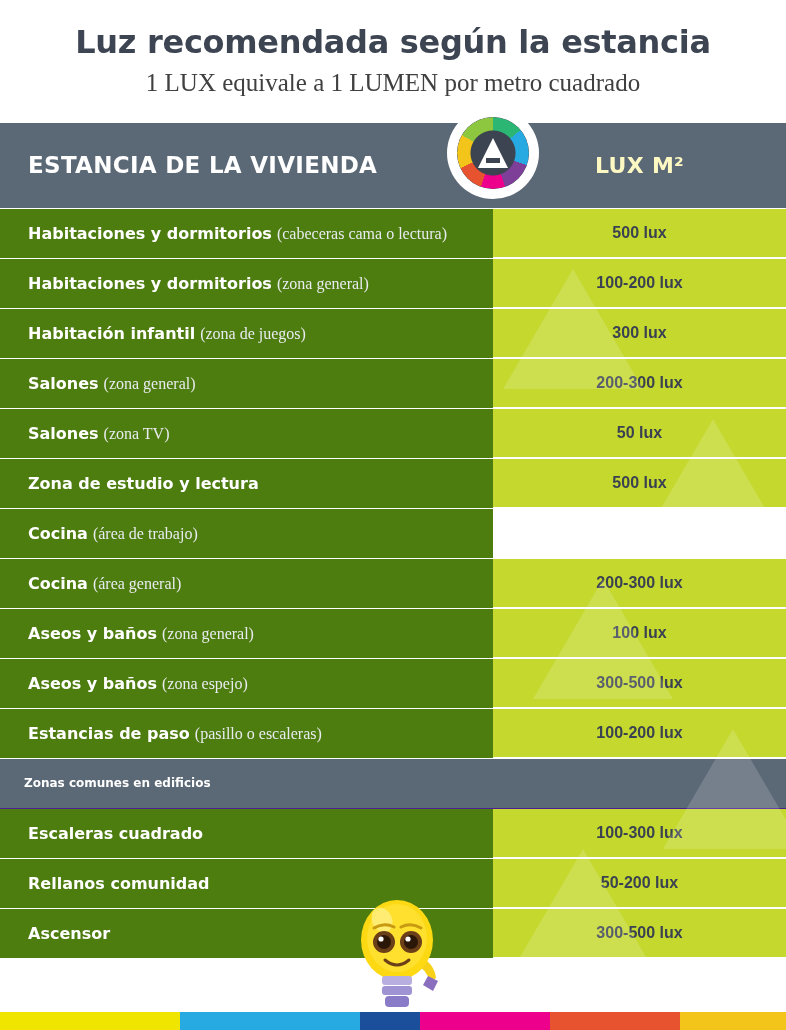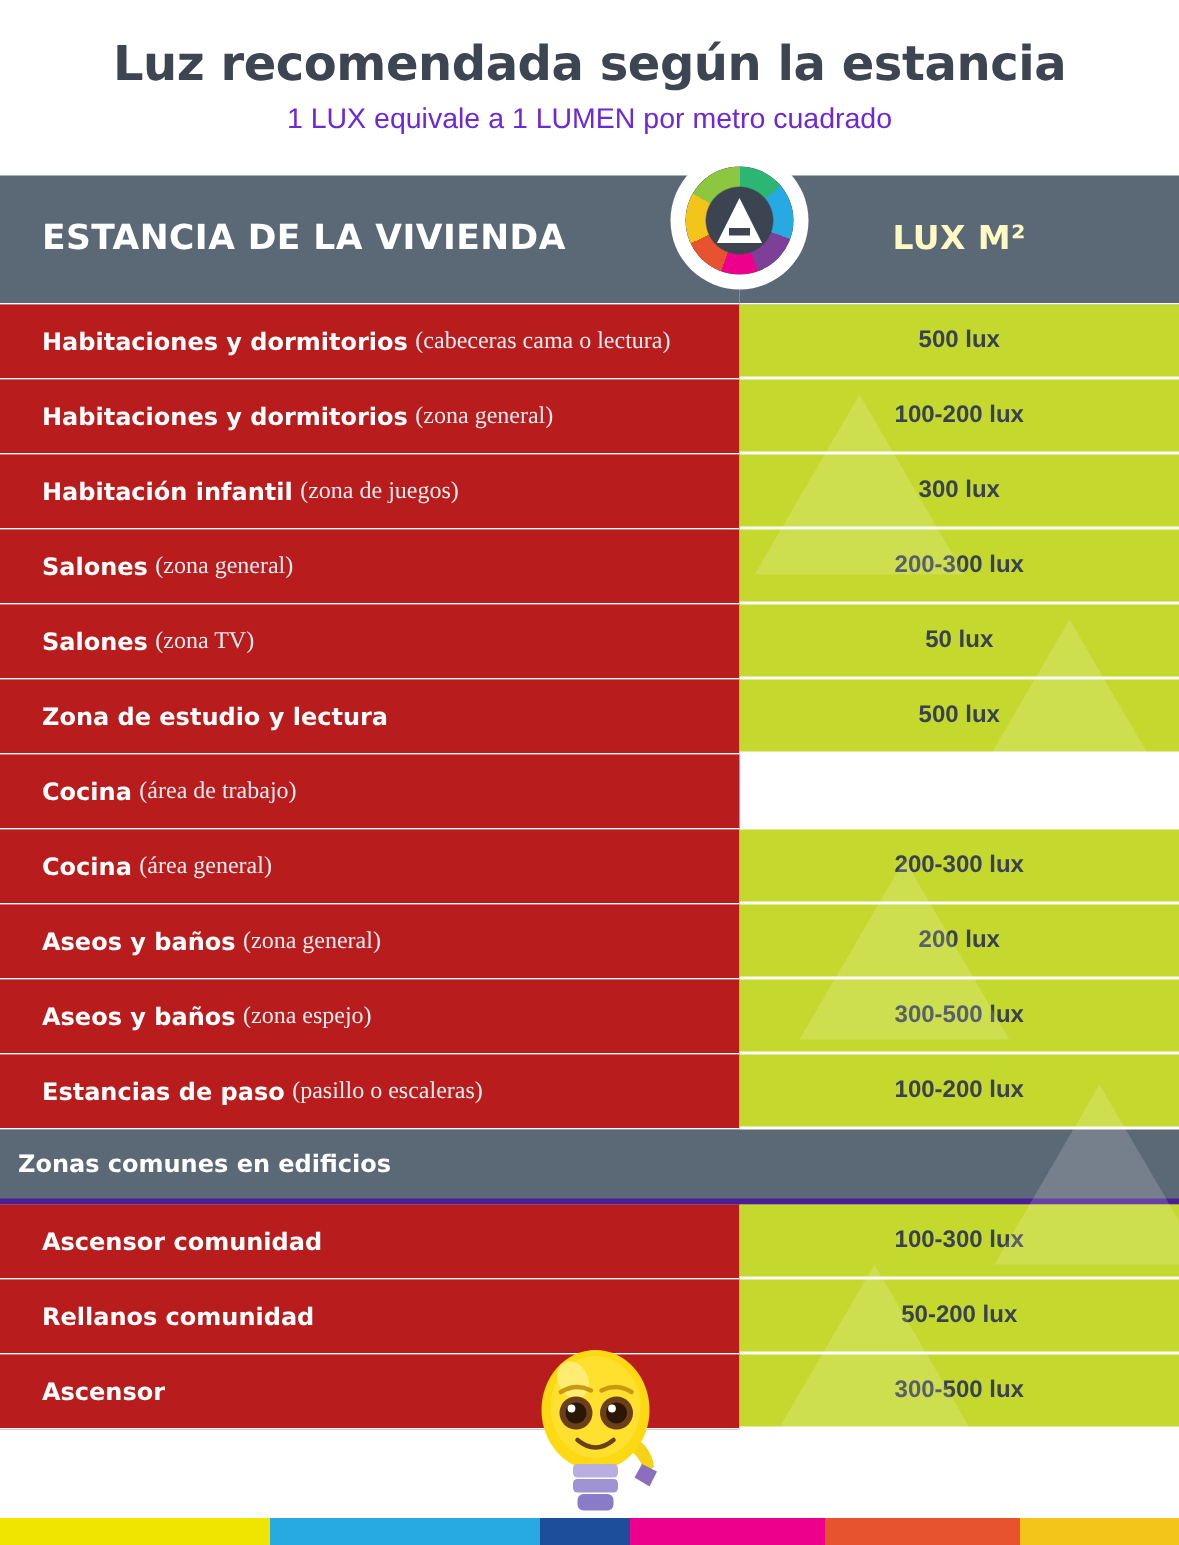--- a/index.html
+++ b/index.html
@@ -25,40 +25,40 @@
   .header h1 {
     font-family: "DejaVu Sans", sans-serif;
     font-size: 32px;
     font-weight: bold;
     color: #3d4552;
     letter-spacing: -0.3px;
     line-height: 1.15;
   }
   .header h2 {
     margin-top: 8px;
-    font-family: Liberation Sans, sans-serif;
-    font-size: 19px;
+    font-family: Liberation Serif, serif;
+    font-size: 25px;
     font-weight: normal;
-    color: #6d28d9;
+    color: #404040;
   }
 
   
   .table {
     position: relative;
     margin-top: 26px;
     width: 786px;
   }
   .row {
     display: flex;
     width: 100%;
     position: relative;
   }
   .cell-name {
     width: 493px;
-    background: #b91c1c;
+    background: #4d7c0f;
     color: #ffffff;
     display: flex;
     align-items: center;
     padding-left: 28px;
     padding-right: 10px;
     border-bottom: 1px solid #ffffff;
     font-size: 16px;
     line-height: 1.1;
   }
   .cell-val {
@@ -112,25 +112,25 @@
   }
 
   
   .row-section .cell-full {
     width: 786px;
     height: 50px;
     background: #5b6876;
     color: #ffffff;
     display: flex;
     align-items: center;
-    padding-left: 12px;
-    border-bottom: 4px solid #4c1d95;
+    padding-left: 24px;
+    border-bottom: 1px solid #4c1d95;
     font-family: "DejaVu Sans", sans-serif;
     font-weight: bold;
-    font-size: 16px;
+    font-size: 12px;
   }
 
   
   .logo {
     position: absolute;
     left: 451px;
     top: -12px;
     width: 84px;
     height: 84px;
     border-radius: 50%;
@@ -310,21 +310,21 @@
             <span class="name-bold">Cocina</span>
             <span class="name-light">(área general)</span>
           </div>
           <div class="cell-val">200-300 lux</div>
         </div>
         <div class="row row-data">
           <div class="cell-name">
             <span class="name-bold">Aseos y baños</span>
             <span class="name-light">(zona general)</span>
           </div>
-          <div class="cell-val">200 lux</div>
+          <div class="cell-val">100 lux</div>
         </div>
         <div class="row row-data">
           <div class="cell-name">
             <span class="name-bold">Aseos y baños</span>
             <span class="name-light">(zona espejo)</span>
           </div>
           <div class="cell-val">300-500 lux</div>
         </div>
         <div class="row row-data">
           <div class="cell-name">
@@ -335,21 +335,21 @@
         </div>
       </div>
 
     <div class="row row-section">
       <div class="cell-full">Zonas comunes en edificios</div>
     </div>
 
     <div id="rows-b">
         <div class="row row-data">
           <div class="cell-name">
-            <span class="name-bold">Ascensor comunidad</span>
+            <span class="name-bold">Escaleras cuadrado</span>
           </div>
           <div class="cell-val">100-300 lux</div>
         </div>
         <div class="row row-data">
           <div class="cell-name">
             <span class="name-bold">Rellanos comunidad</span>
           </div>
           <div class="cell-val">50-200 lux</div>
         </div>
         <div class="row row-data">

